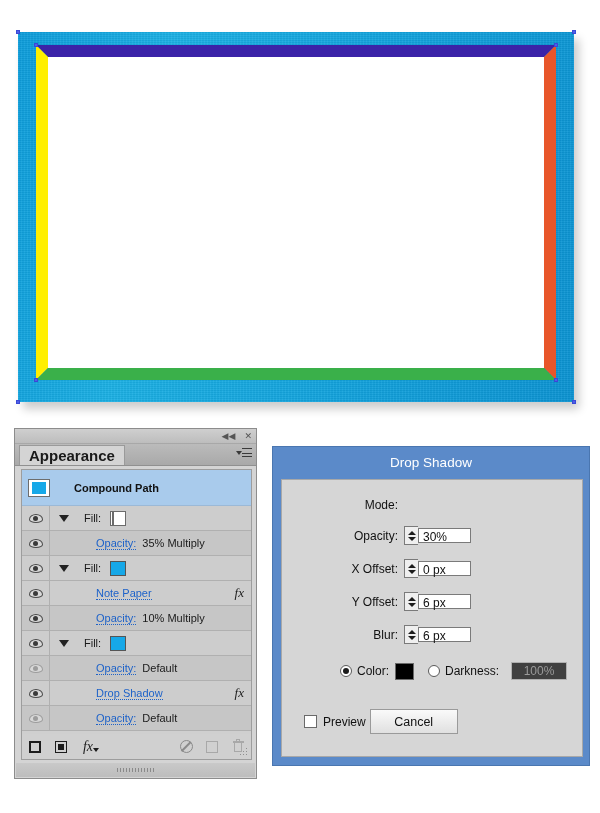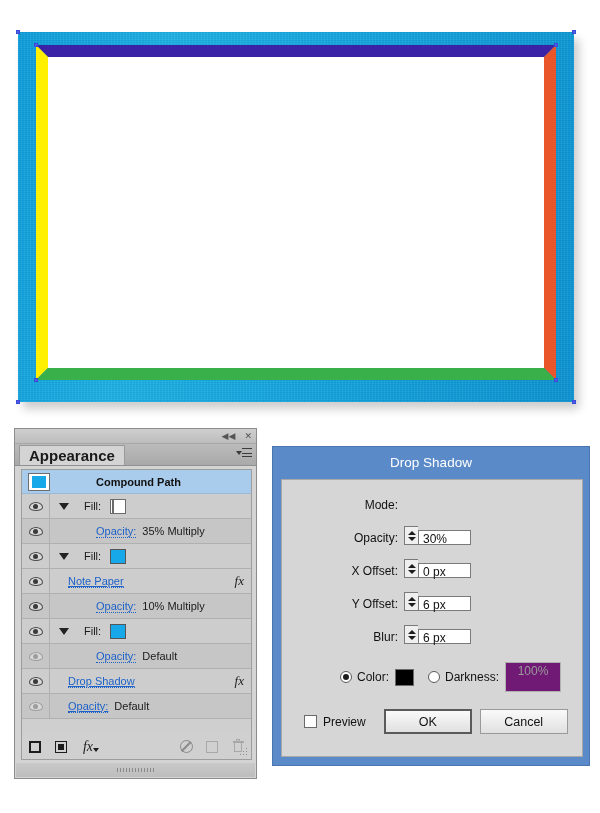--- a/index.html
+++ b/index.html
@@ -182,23 +182,22 @@
     display: flex;
     align-items: center;
     height: 25px;
     border-bottom: 1px solid #b0b0b0;
     box-sizing: border-box;
     background: #cdcdcd;
   }
   .row.alt { background: #c6c6c6; }
   .row.header-row {
     background: #a9cbec;
-    height: 24px;
+    height: 36px;
     border-bottom: 1px solid #9bb9d7;
-    gap: 22px;
   }
   .col-eye {
     width: 28px;
     height: 100%;
     display: flex;
     align-items: center;
     justify-content: center;
     border-right: 1px solid #b0b0b0;
     box-sizing: border-box;
     flex: none;
@@ -327,21 +326,21 @@
   .fx-mark {
     position: absolute;
     right: 7px;
     top: 50%;
     transform: translateY(-50%);
     font-family: "Liberation Serif", serif;
     font-style: italic;
     font-size: 13px;
     color: #222;
   }
-  .indent-2 { margin-left: 18px; text-decoration: underline; }
+  .indent-2 { margin-left: 46px; }
   .indent-3 { margin-left: 46px; }
 
   .panel-footer {
     position: absolute;
     left: 6px;
     bottom: 18px;
     width: 231px;
     height: 26px;
     display: flex;
     align-items: center;
@@ -500,21 +499,21 @@
     position: absolute;
     left: 8px; top: 32px;
     width: 302px;
     height: 278px;
     background: #d6d6d6;
     border: 1px solid #a8a8a8;
     box-sizing: border-box;
   }
   .field-row {
     display: flex;
-    align-items: flex-end;
+    align-items: center;
     margin-top: 14px;
   }
   .field-label {
     width: 122px;
     text-align: right;
     padding-right: 6px;
     font-size: 12px;
     color: #111;
     box-sizing: border-box;
     white-space: nowrap;
@@ -625,25 +624,25 @@
   .color-swatch {
     width: 19px; height: 17px;
     background: #000000;
     border: 1.4px solid #6a6a6a;
     box-sizing: border-box;
     margin-left: 6px;
     cursor: pointer;
     flex: none;
   }
   .darkness-input {
-    width: 56px; height: 30px;
-    background: #701a75;
+    width: 56px; height: 18px;
+    background: #404040;
     border: 1px solid #b0b0b0;
     box-sizing: border-box;
-    margin-left: 6px;
+    margin-left: 12px;
     font-size: 12px;
     color: #9a9a9a;
     text-align: center;
     line-height: 16px;
     flex: none;
   }
   .bottom-row {
     position: absolute;
     left: 0; bottom: 22px;
     width: 100%;
@@ -656,21 +655,21 @@
     width: 13px; height: 13px;
     background: #ffffff;
     border: 1.3px solid #6a6a6a;
     box-sizing: border-box;
     cursor: pointer;
     flex: none;
   }
   .cb-label {
     font-size: 12px;
     margin-left: 6px;
-    margin-right: 18px;
+    margin-right: 4px;
     white-space: nowrap;
   }
   .dlg-btn {
     width: 88px;
     height: 25px;
     background: linear-gradient(180deg,#fafafa,#e0e0e0);
     border: 1px solid #9a9a9a;
     box-sizing: border-box;
     font-size: 12.5px;
     color: #111;
@@ -939,20 +938,19 @@
         <span class="color-swatch"></span>
         <span style="width:14px"></span>
         <span class="radio"></span>
         <span class="radio-label">Darkness:</span>
         <span class="darkness-input">100%</span>
       </div>
 
       <div class="bottom-row">
         <span class="checkbox"></span>
         <span class="cb-label">Preview</span>
-        <span class="dlg-btn primary">OK</span>
         <span class="dlg-btn">Cancel</span>
       </div>
 
     </div>
   </div>
 
 </div>
 
 </body></html>

